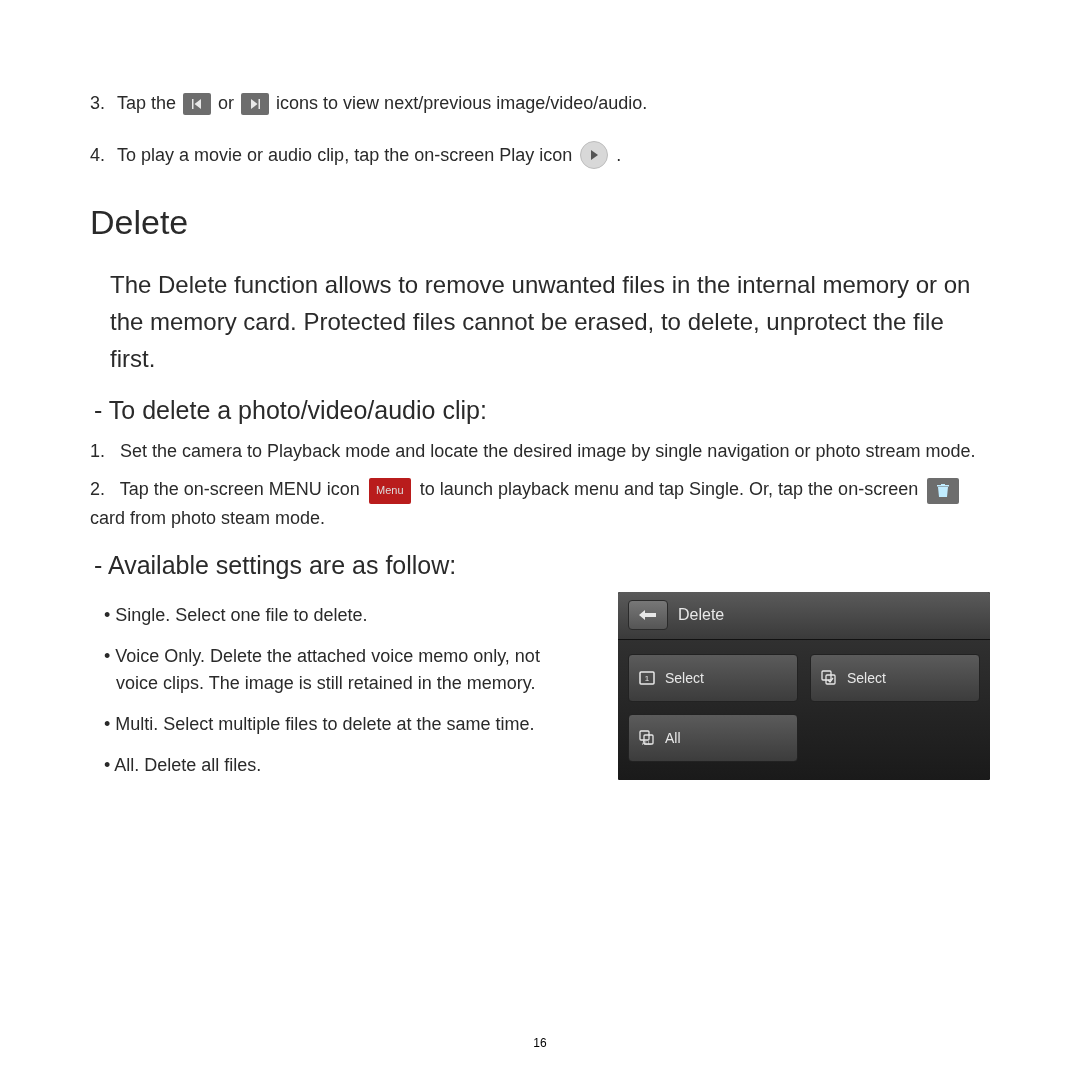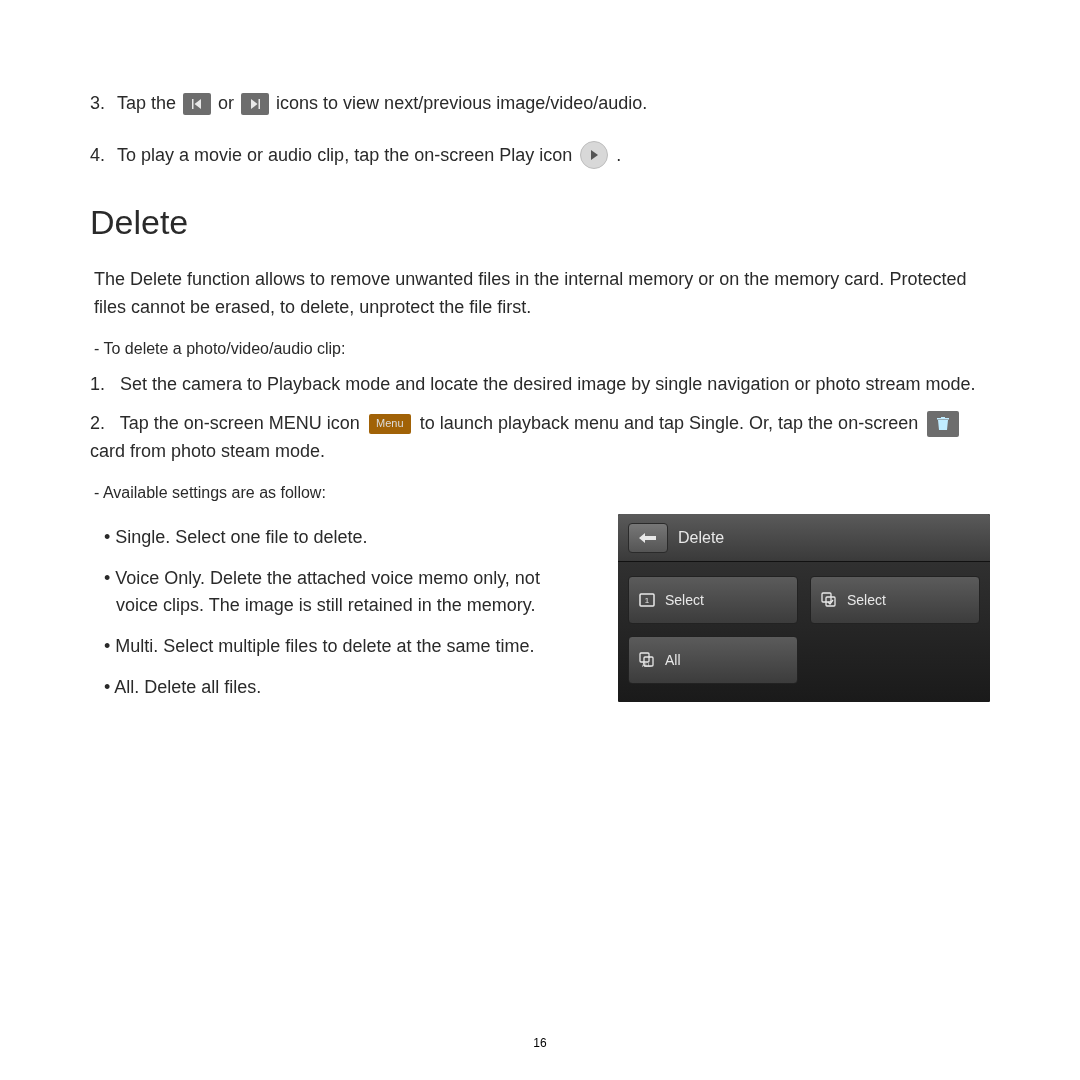--- a/index.html
+++ b/index.html
@@ -19,30 +19,30 @@
 
   .icon-circle {
     display: inline-flex; align-items: center; justify-content: center;
     width: 28px; height: 28px; border-radius: 50%;
     background: #d8d8d8; border: 1px solid #bdbdbd;
     margin: 0 4px;
   }
   .icon-circle svg { width: 10px; height: 10px; fill: #555; }
 
   .section-title { font-size: 34px; font-weight: 400; margin: 34px 0 24px 0; }
-  .para { font-size: 18px; line-height: 1.55; margin-left: 4px; margin-bottom: 18px; }
+  .para { font-size: 24px; line-height: 1.55; margin-left: 20px; margin-bottom: 18px; }
 
-  .subhead { font-size: 16px; margin: 18px 0 12px 4px; }
+  .subhead { font-size: 25px; margin: 18px 0 12px 4px; }
   .subhead::before { content: "- "; }
 
   .ol-step { font-size: 18px; line-height: 1.6; margin-bottom: 10px; }
 
   .menu-icon-box {
     display: inline-flex; align-items: center; justify-content: center;
-    width: 42px; height: 20px; background: #a16207; color: #dcdcdc;
+    width: 42px; height: 26px; background: #b91c1c; color: #dcdcdc;
     font-size: 11px; border-radius: 2px; margin: 0 4px; vertical-align: middle;
   }
   .trash-icon-box {
     display:inline-flex; align-items:center; justify-content:center;
     width:32px; height:26px; background:#6d6d6d; border-radius:2px;
     margin: 0 4px; vertical-align: middle;
   }
   .trash-icon-box svg { width:12px; height:14px; fill:#c0ecff; }
 
   .columns { display: flex; gap: 36px; align-items:flex-start; margin-top: 4px; }

